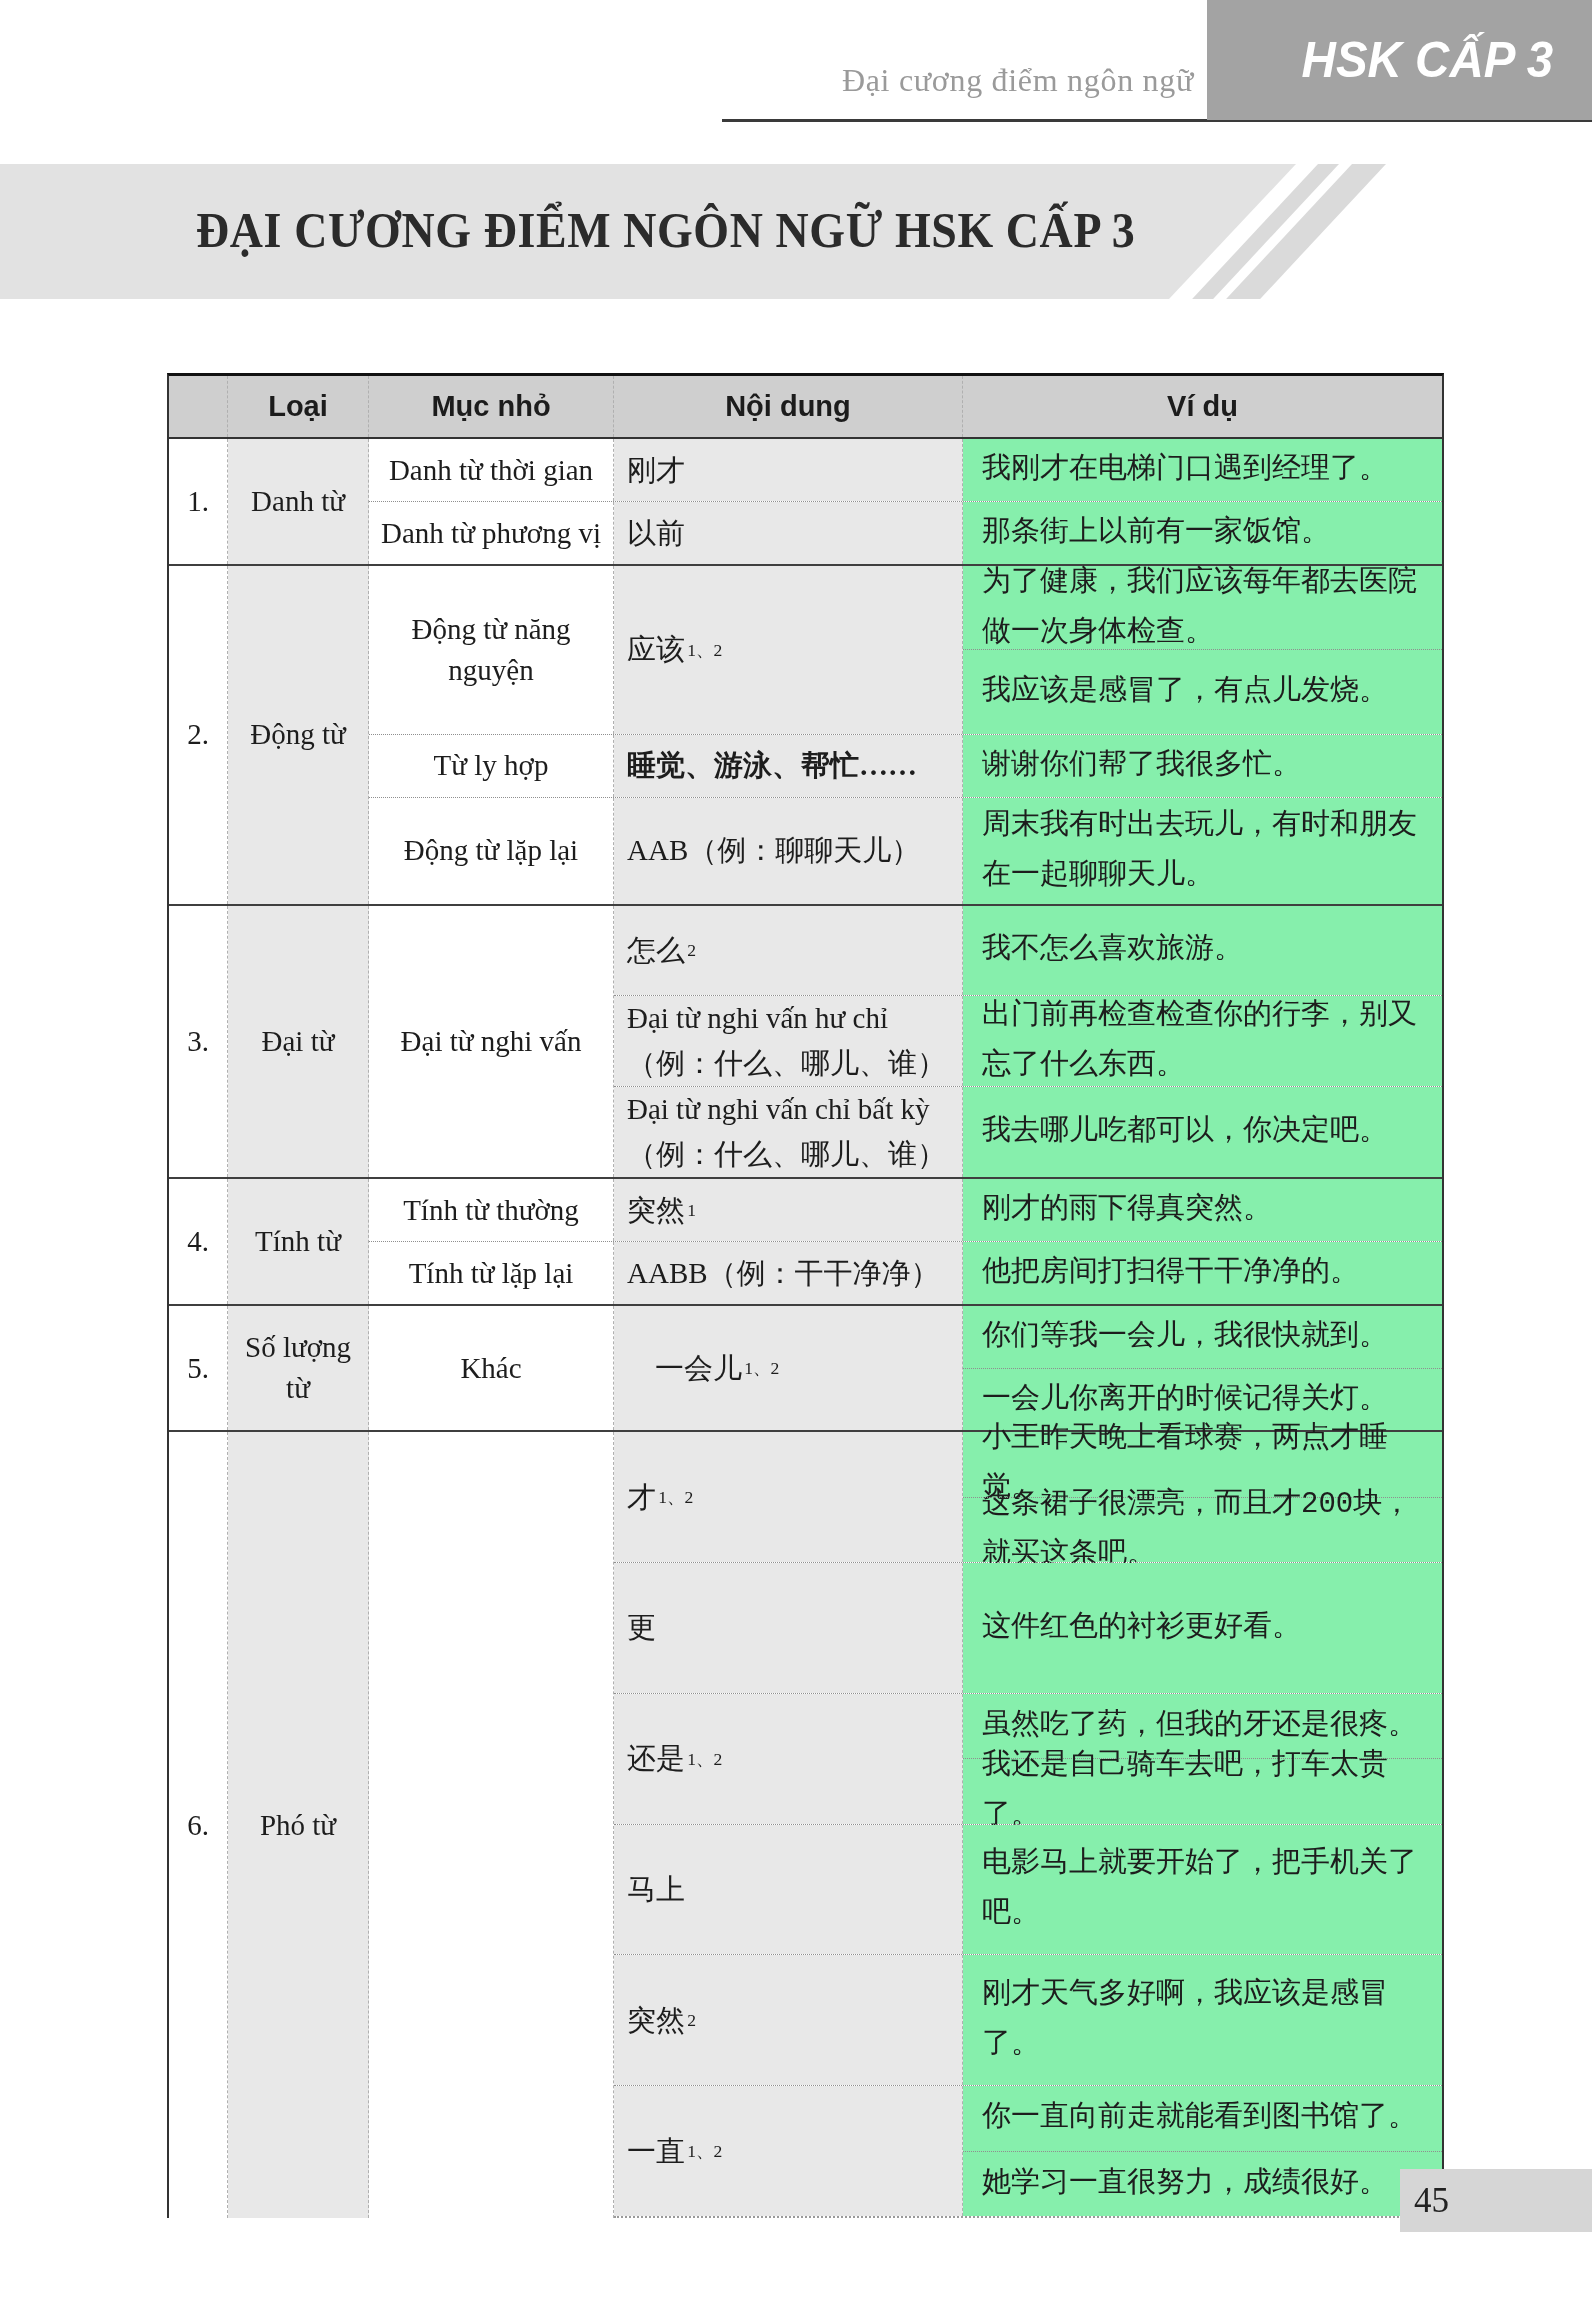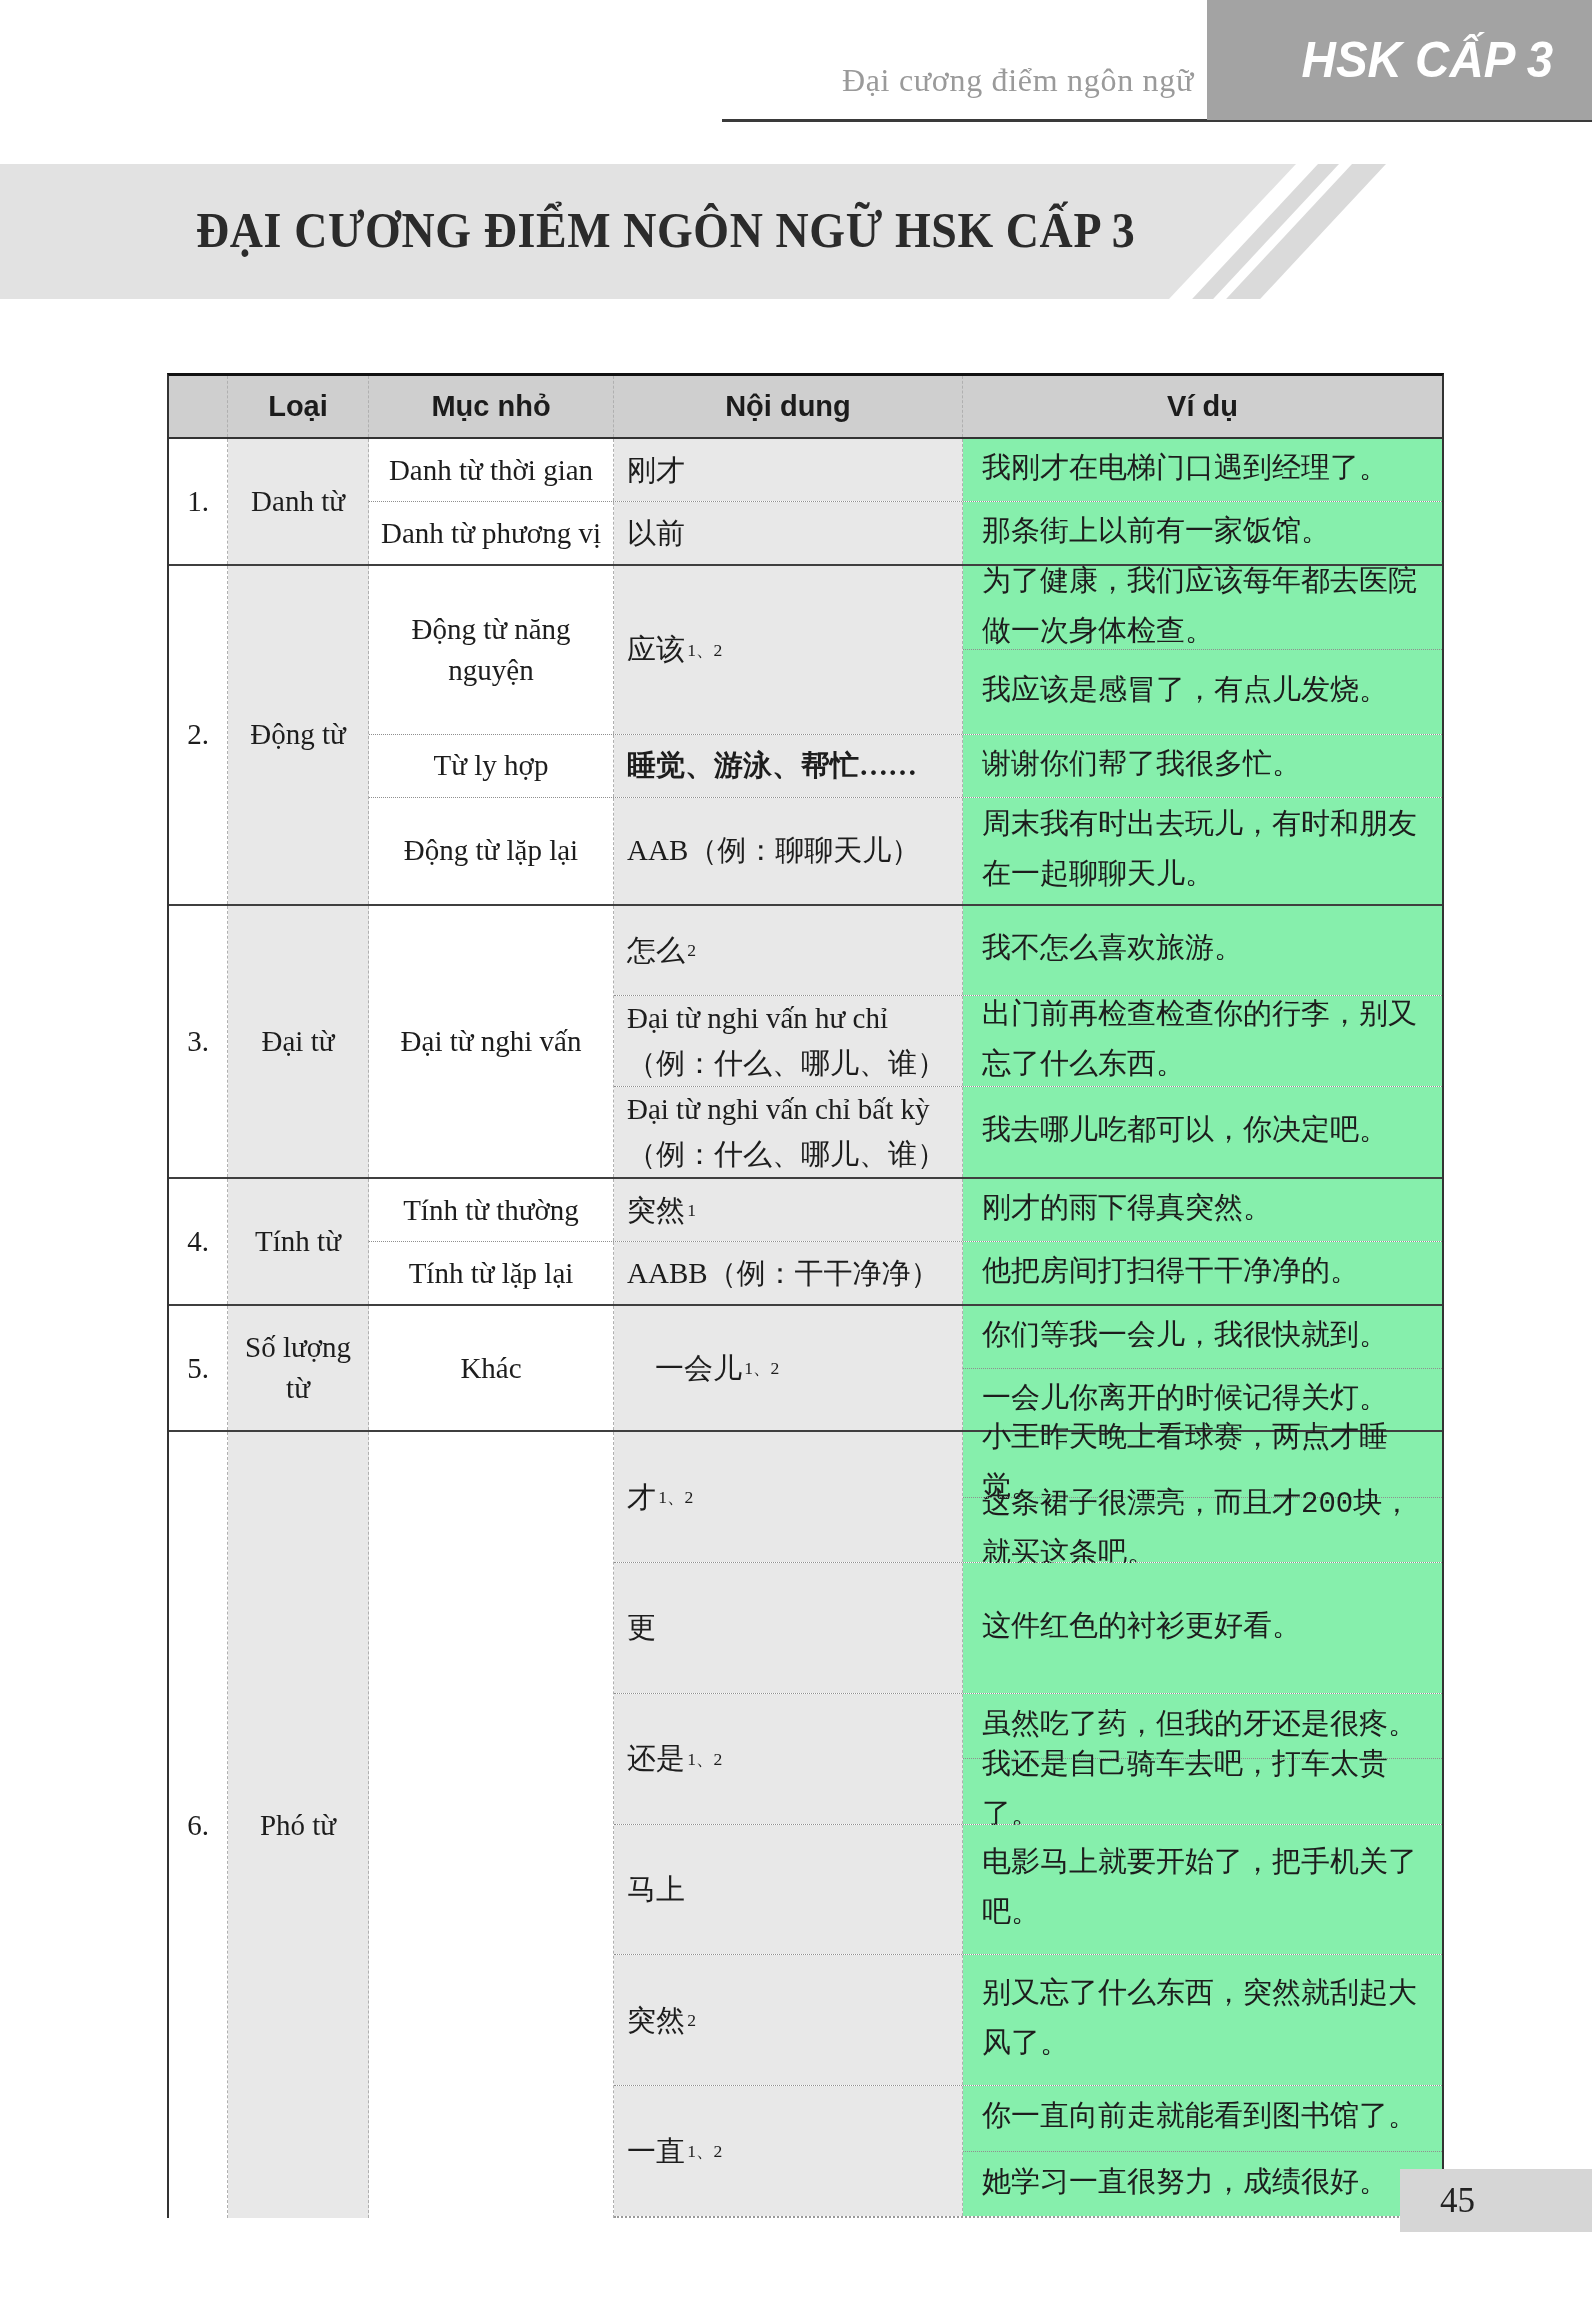--- a/index.html
+++ b/index.html
@@ -79,21 +79,21 @@
     padding:2.9px 11.7px 2.9px 19px;line-height:50px;
   }
   .example + .example{border-top:1.5px dotted #8f8f8f;}
   .row:last-child .g-items{border-bottom:2.2px dotted #9a9a9a;}
   sub.ndsub{font-size:17.6px;line-height:0;margin-left:2.2px;}
   
   .pagenum-box{
     position:absolute;left:1400px;top:2169px;width:192px;height:63px;background:#d6d6d6;
     display:flex;align-items:center;
   }
-  .pagenum-box span{font-size:35px;color:#222;padding-left:40px;}
+  .pagenum-box span{font-size:35px;color:#222;padding-left:14px;}
 </style>
 </head>
 <body>
 
 <div class="running-title">Đại cương điểm ngôn ngữ</div>
 <div class="header-rule"></div>
 <div class="badge">
   <span>HSK CẤP 3</span>
 </div>
 
@@ -285,21 +285,21 @@
             </div>
             <div class="item">
               <div class="i-noi vsep"><div class="" style="display: inline;">马上</div></div>
               <div class="i-vidu">
                 <div class="example">电影马上就要开始了，把手机关了吧。</div>
               </div>
             </div>
             <div class="item">
               <div class="i-noi vsep"><div class="" style="display: inline;">突然</div><sub class="ndsub">2</sub></div>
               <div class="i-vidu">
-                <div class="example">别又忘了什么东西，突然就刮起大风了。</div>
+                <div class="example">刚才天气多好啊，我应该是感冒了。</div>
               </div>
             </div>
             <div class="item">
               <div class="i-noi vsep"><div class="" style="display: inline;">一直</div><sub class="ndsub">1、2</sub></div>
               <div class="i-vidu">
                 <div class="example">你一直向前走就能看到图书馆了。</div>
                 <div class="example">她学习一直很努力，成绩很好。</div>
               </div>
             </div>
           </div>

